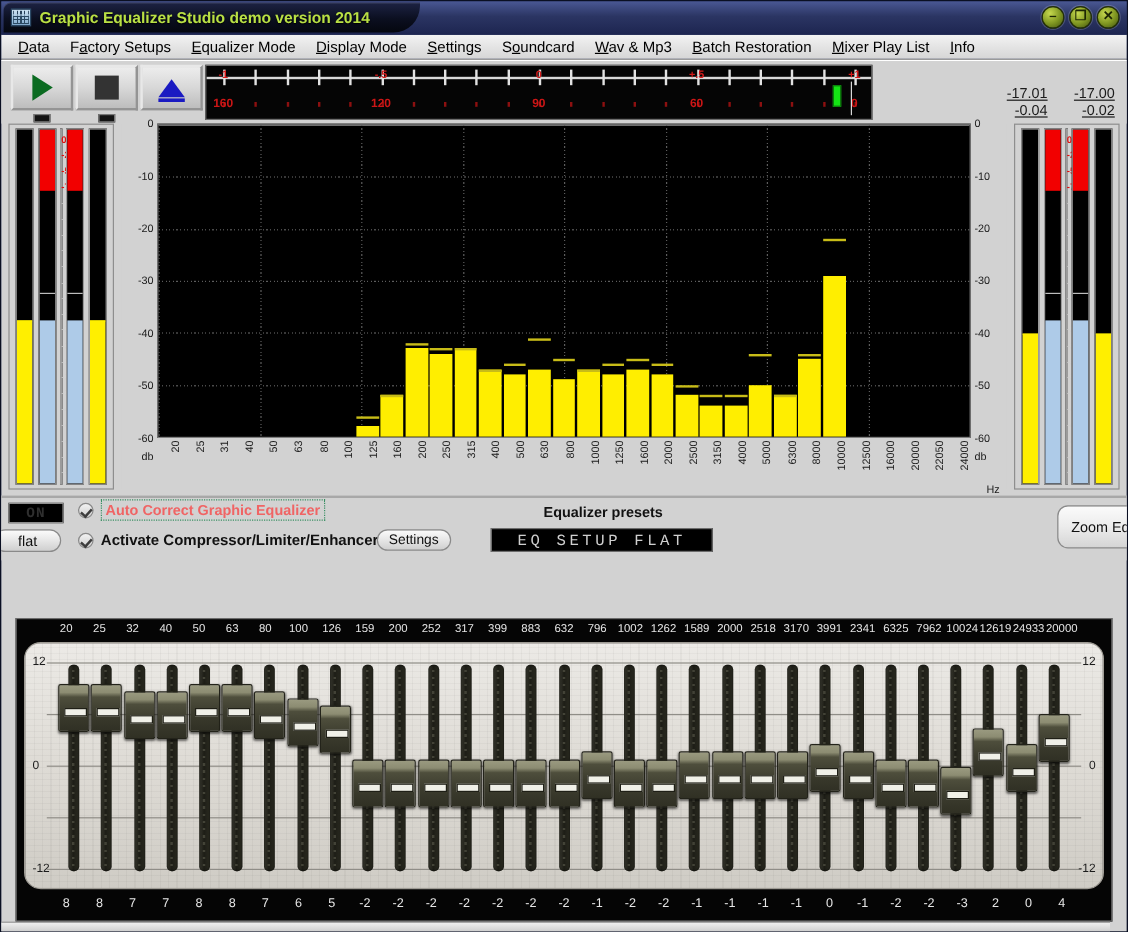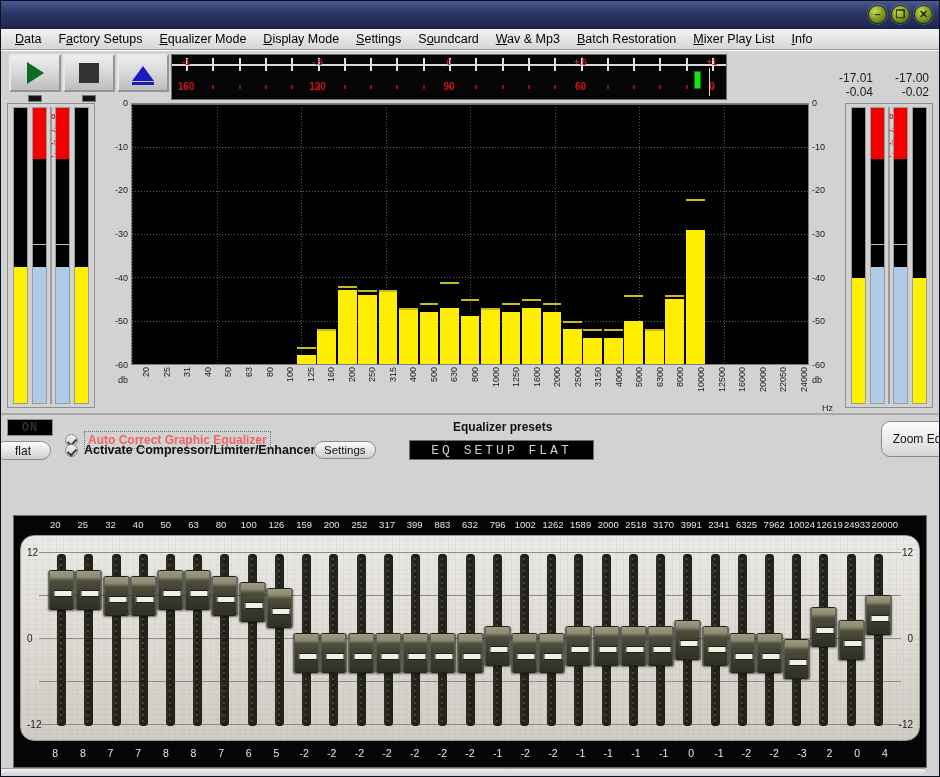--- a/index.html
+++ b/index.html
@@ -140,21 +140,21 @@
   .tick-bot { position:absolute; top:30px; width:2px; height:4px; background:#8c1010; }
   .pos-marker { position:absolute; width:7px; height:18px; background:#14e414; border:1px solid #0a7a0a; }
   .pos-line { position:absolute; width:1px; background:#d8d8d8; }
   
   .readouts {
     position: absolute; right: 10px; top: 20px;
     font-size: 12px; color: #1b1b1b;
     text-align: right;
     line-height: 14px;
   }
-  .readouts .row { display:flex; justify-content:flex-start; gap: 10px; }
+  .readouts .row { display:flex; justify-content:flex-start; gap: 10px; text-decoration: underline; }
   .readouts .cell { width: 46px; text-align: right; }
   
   .analyzer-row { position: relative; height: 310px; }
   .vu-block {
     position: absolute; top: 0;
     width: 88px; height: 305px;
     background: #d2d2d2;
     border: 1px solid #8e8e8e;
     display: flex; align-items: stretch; padding: 3px;
   }
@@ -240,21 +240,21 @@
   }
   .flat-btn {
     position: absolute; left: -6px; top: 26px;
     width: 56px; height: 19px;
     background: linear-gradient(180deg,#fbfbfb 0%,#e6e6e6 50%,#cfcfcf 100%);
     border: 1px solid #8a8a8a; border-radius: 10px;
     font-size: 12px; color: #111;
     display: flex; align-items: center; justify-content: center;
   }
   .chk-row { position:absolute; display:flex; align-items:center; gap:6px; }
-  .chk-row.r1 { left: 64px; top: 16px; }
+  .chk-row.r1 { left: 64px; top: 1px; }
   .chk-row.r2 { left: 64px; top: 28px; }
   .chk {
     width: 13px; height: 13px; border-radius: 50%;
     background: linear-gradient(180deg,#f2f2f2,#cfcfcf);
     border: 1px solid #8a8a8a;
     position: relative; flex: 0 0 auto;
   }
   .chk::after {
     content:""; position:absolute; left:3px; top:2px;
     width:4px; height:7px; border:solid #3c3c3c; border-width:0 2px 2px 0;
@@ -364,20 +364,24 @@
     background: linear-gradient(180deg,#efefef,#c6c6c6);
     border-top: 1px solid #9a9a9a;
   }
 </style>
 </head>
 <body>
 
 <div class="app-window">
 
   <div class="titlebar">
+    <div class="title-plate">
+      <div class="app-icon"></div>
+      <div class="title-text">Graphic Equalizer Studio demo version 2014</div>
+    </div>
     <div class="win-btns">
       <div class="win-btn">–</div>
       <div class="win-btn">❐</div>
       <div class="win-btn">✕</div>
     </div>
   </div>
 
   <div class="menubar" id="menubar">
       <div class="menu-item"><u>D</u>ata</div>
       <div class="menu-item">F<u>a</u>ctory Setups</div>

